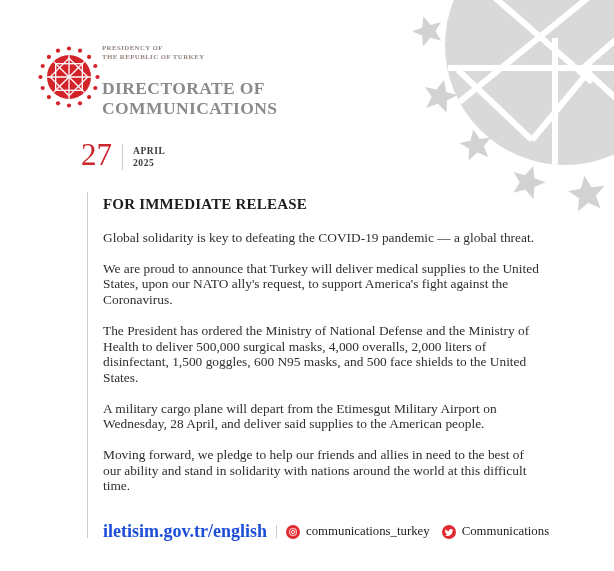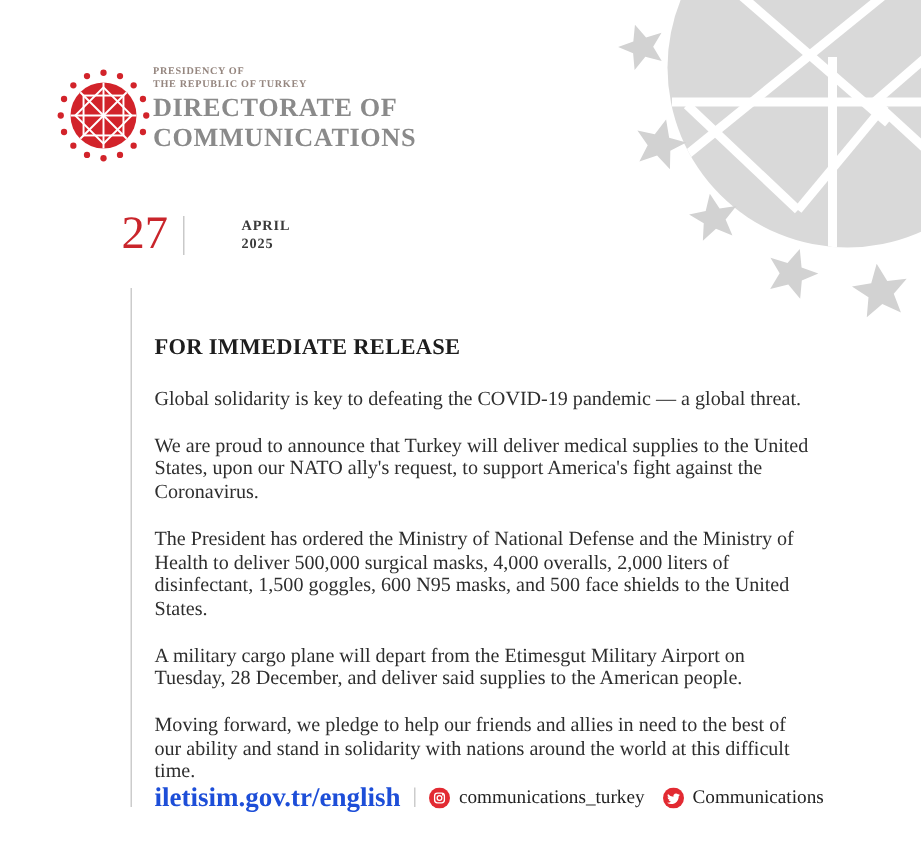--- a/index.html
+++ b/index.html
@@ -12,32 +12,32 @@
   }
   .page{position:absolute;inset:0;background:#ffffff;}
 
   
   .decor{position:absolute;top:0;left:0;width:614px;height:571px;pointer-events:none;}
 
   
   .seal{position:absolute;left:36px;top:44px;width:66px;height:66px;}
   .brand-text{position:absolute;left:102px;top:44px;line-height:1;}
   .brand-pre{font-size:6.8px;font-weight:bold;letter-spacing:.45px;color:#95867f;line-height:8.5px;}
-  .brand-main{font-size:17.5px;font-weight:bold;letter-spacing:.4px;color:#8a8a8a;line-height:19.5px;margin-top:1px;}
+  .brand-main{font-size:17.5px;font-weight:bold;letter-spacing:.4px;color:#8a8a8a;line-height:19.5px;margin-top:18px;}
 
   
   .dateblock{position:absolute;left:81px;top:139px;display:flex;align-items:center;}
   .date-day{font-size:31px;color:#c9252b;line-height:32px;}
   .date-sep{width:1px;height:26px;background:#c9c9c9;margin:4px 10px 0 10px;}
   .date-my{display:flex;flex-direction:column;margin-top:5px;}
-  .date-month,.date-year{font-size:9.5px;font-weight:bold;letter-spacing:.6px;color:#3a3a3a;line-height:11.5px;margin-left:28px;}
+  .date-month,.date-year{font-size:9.5px;font-weight:bold;letter-spacing:.6px;color:#3a3a3a;line-height:11.5px;}
 
   
   .vrule{position:absolute;left:87px;top:192px;width:1px;height:346px;background:#cccccc;}
-  .content{position:absolute;left:103px;top:196px;width:442px;color:#2e2e2e;margin-top:28px;}
+  .content{position:absolute;left:103px;top:196px;width:442px;color:#2e2e2e;}
   .release-heading{font-size:15px;font-weight:bold;letter-spacing:.2px;color:#1d1d1d;margin:0 0 17px 0;}
   .content p{font-size:13.4px;line-height:15.7px;margin:0 0 15px 0;}
 
   
   .footer{position:absolute;left:103px;top:521px;display:flex;align-items:center;}
   .footer .site{font-size:18px;font-weight:bold;color:#1d4ed8;}
   .f-sep{width:1px;height:13px;background:#cccccc;margin:0 9px;}
   .sicon{width:14px;height:14px;margin-right:6px;flex:0 0 auto;}
   .handle{font-size:12.8px;font-weight:normal;color:#222222;margin-right:12px;}
 </style>
@@ -123,21 +123,21 @@
     </span>
   </div>
 
   <div class="vrule"></div>
 
   <div class="content">
     <h1 class="release-heading">FOR IMMEDIATE RELEASE</h1>
     <p>Global solidarity is key to defeating the COVID-19 pandemic — a global threat.</p>
     <p>We are proud to announce that Turkey will deliver medical supplies to the United States, upon our NATO ally's request, to support America's fight against the Coronavirus.</p>
     <p>The President has ordered the Ministry of National Defense and the Ministry of Health to deliver 500,000 surgical masks, 4,000 overalls, 2,000 liters of disinfectant, 1,500 goggles, 600 N95 masks, and 500 face shields to the United States.</p>
-    <p>A military cargo plane will depart from the Etimesgut Military Airport on Tuesday, 28 December, and deliver said supplies to the American people.</p>
+    <p>A military cargo plane will depart from the Etimesgut Military Airport on Wednesday, 28 April, and deliver said supplies to the American people.</p>
     <p>Moving forward, we pledge to help our friends and allies in need to the best of our ability and stand in solidarity with nations around the world at this difficult time.</p>
   </div>
 
   <div class="footer">
     <span class="site">iletisim.gov.tr/english</span>
     <span class="f-sep"></span>
     <svg class="sicon" viewBox="0 0 24 24" xmlns="http://www.w3.org/2000/svg">
       <circle cx="12" cy="12" r="12" fill="#e22a32"></circle>
       <rect x="6.4" y="6.4" width="11.2" height="11.2" rx="3.2" fill="none" stroke="#ffffff" stroke-width="1.5"></rect>
       <circle cx="12" cy="12" r="2.7" fill="none" stroke="#ffffff" stroke-width="1.5"></circle>

